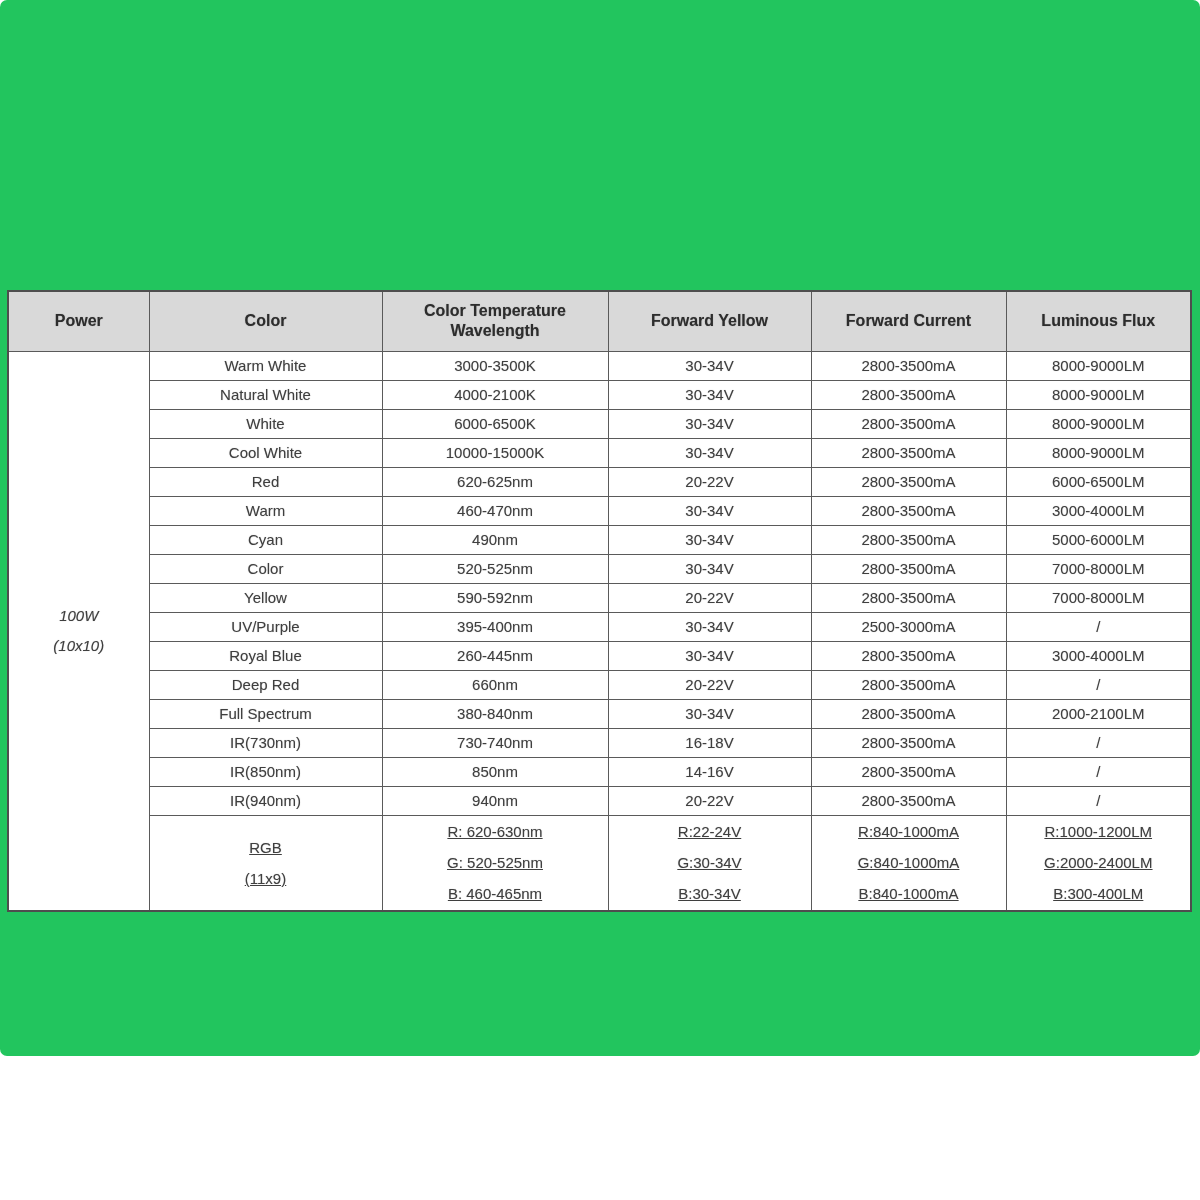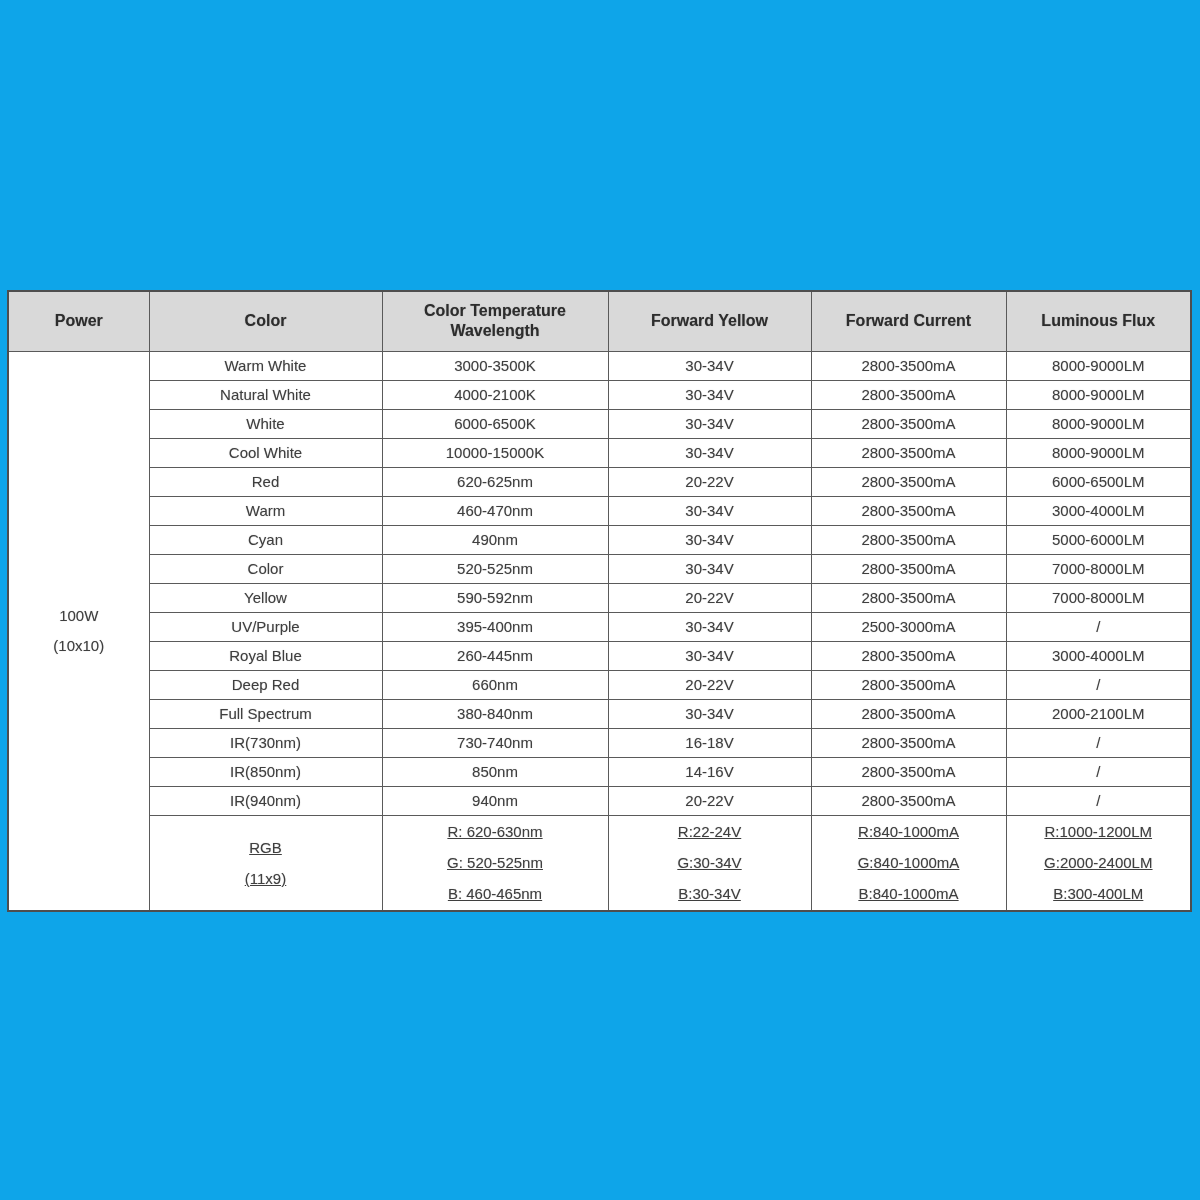--- a/index.html
+++ b/index.html
@@ -6,23 +6,24 @@
     margin: 0;
     padding: 0;
     background: #ffffff;
     width: 1200px;
     height: 1200px;
     font-family: "Liberation Sans", "DejaVu Sans", sans-serif;
   }
   .page {
     position: relative;
     width: 1200px;
-    height: 1200px;
-    background: #0ea5e9;
+    height: 1056px;
+    background: #22c55e;
     overflow: hidden;
+    border-radius: 7px;
   }
   table.spec {
     position: absolute;
     left: 7px;
     top: 290px;
     width: 1183px;
     height: 620px;
     border-collapse: collapse;
     table-layout: fixed;
     border: 2px solid #4e4e4e;
@@ -44,21 +45,21 @@
   }
   table.spec td {
     color: #3f3f3f;
     font-size: 15px;
     background: #ffffff;
     text-shadow: 0 0 1px rgba(80,80,80,0.4);
   }
   tr.hdr   { height: 60px; }
   tr.data  { height: 29px; }
   tr.rgb   { height: 96px; }
-  td.power-cell div { line-height: 30px; }
+  td.power-cell div { line-height: 30px; font-style: italic; }
   td.mline div { line-height: 31px; text-decoration: underline; }
 </style>
 </head>
 <body>
 
 <div class="page">
   <table class="spec">
     <colgroup>
       <col style="width:141px">
       <col style="width:233px">

